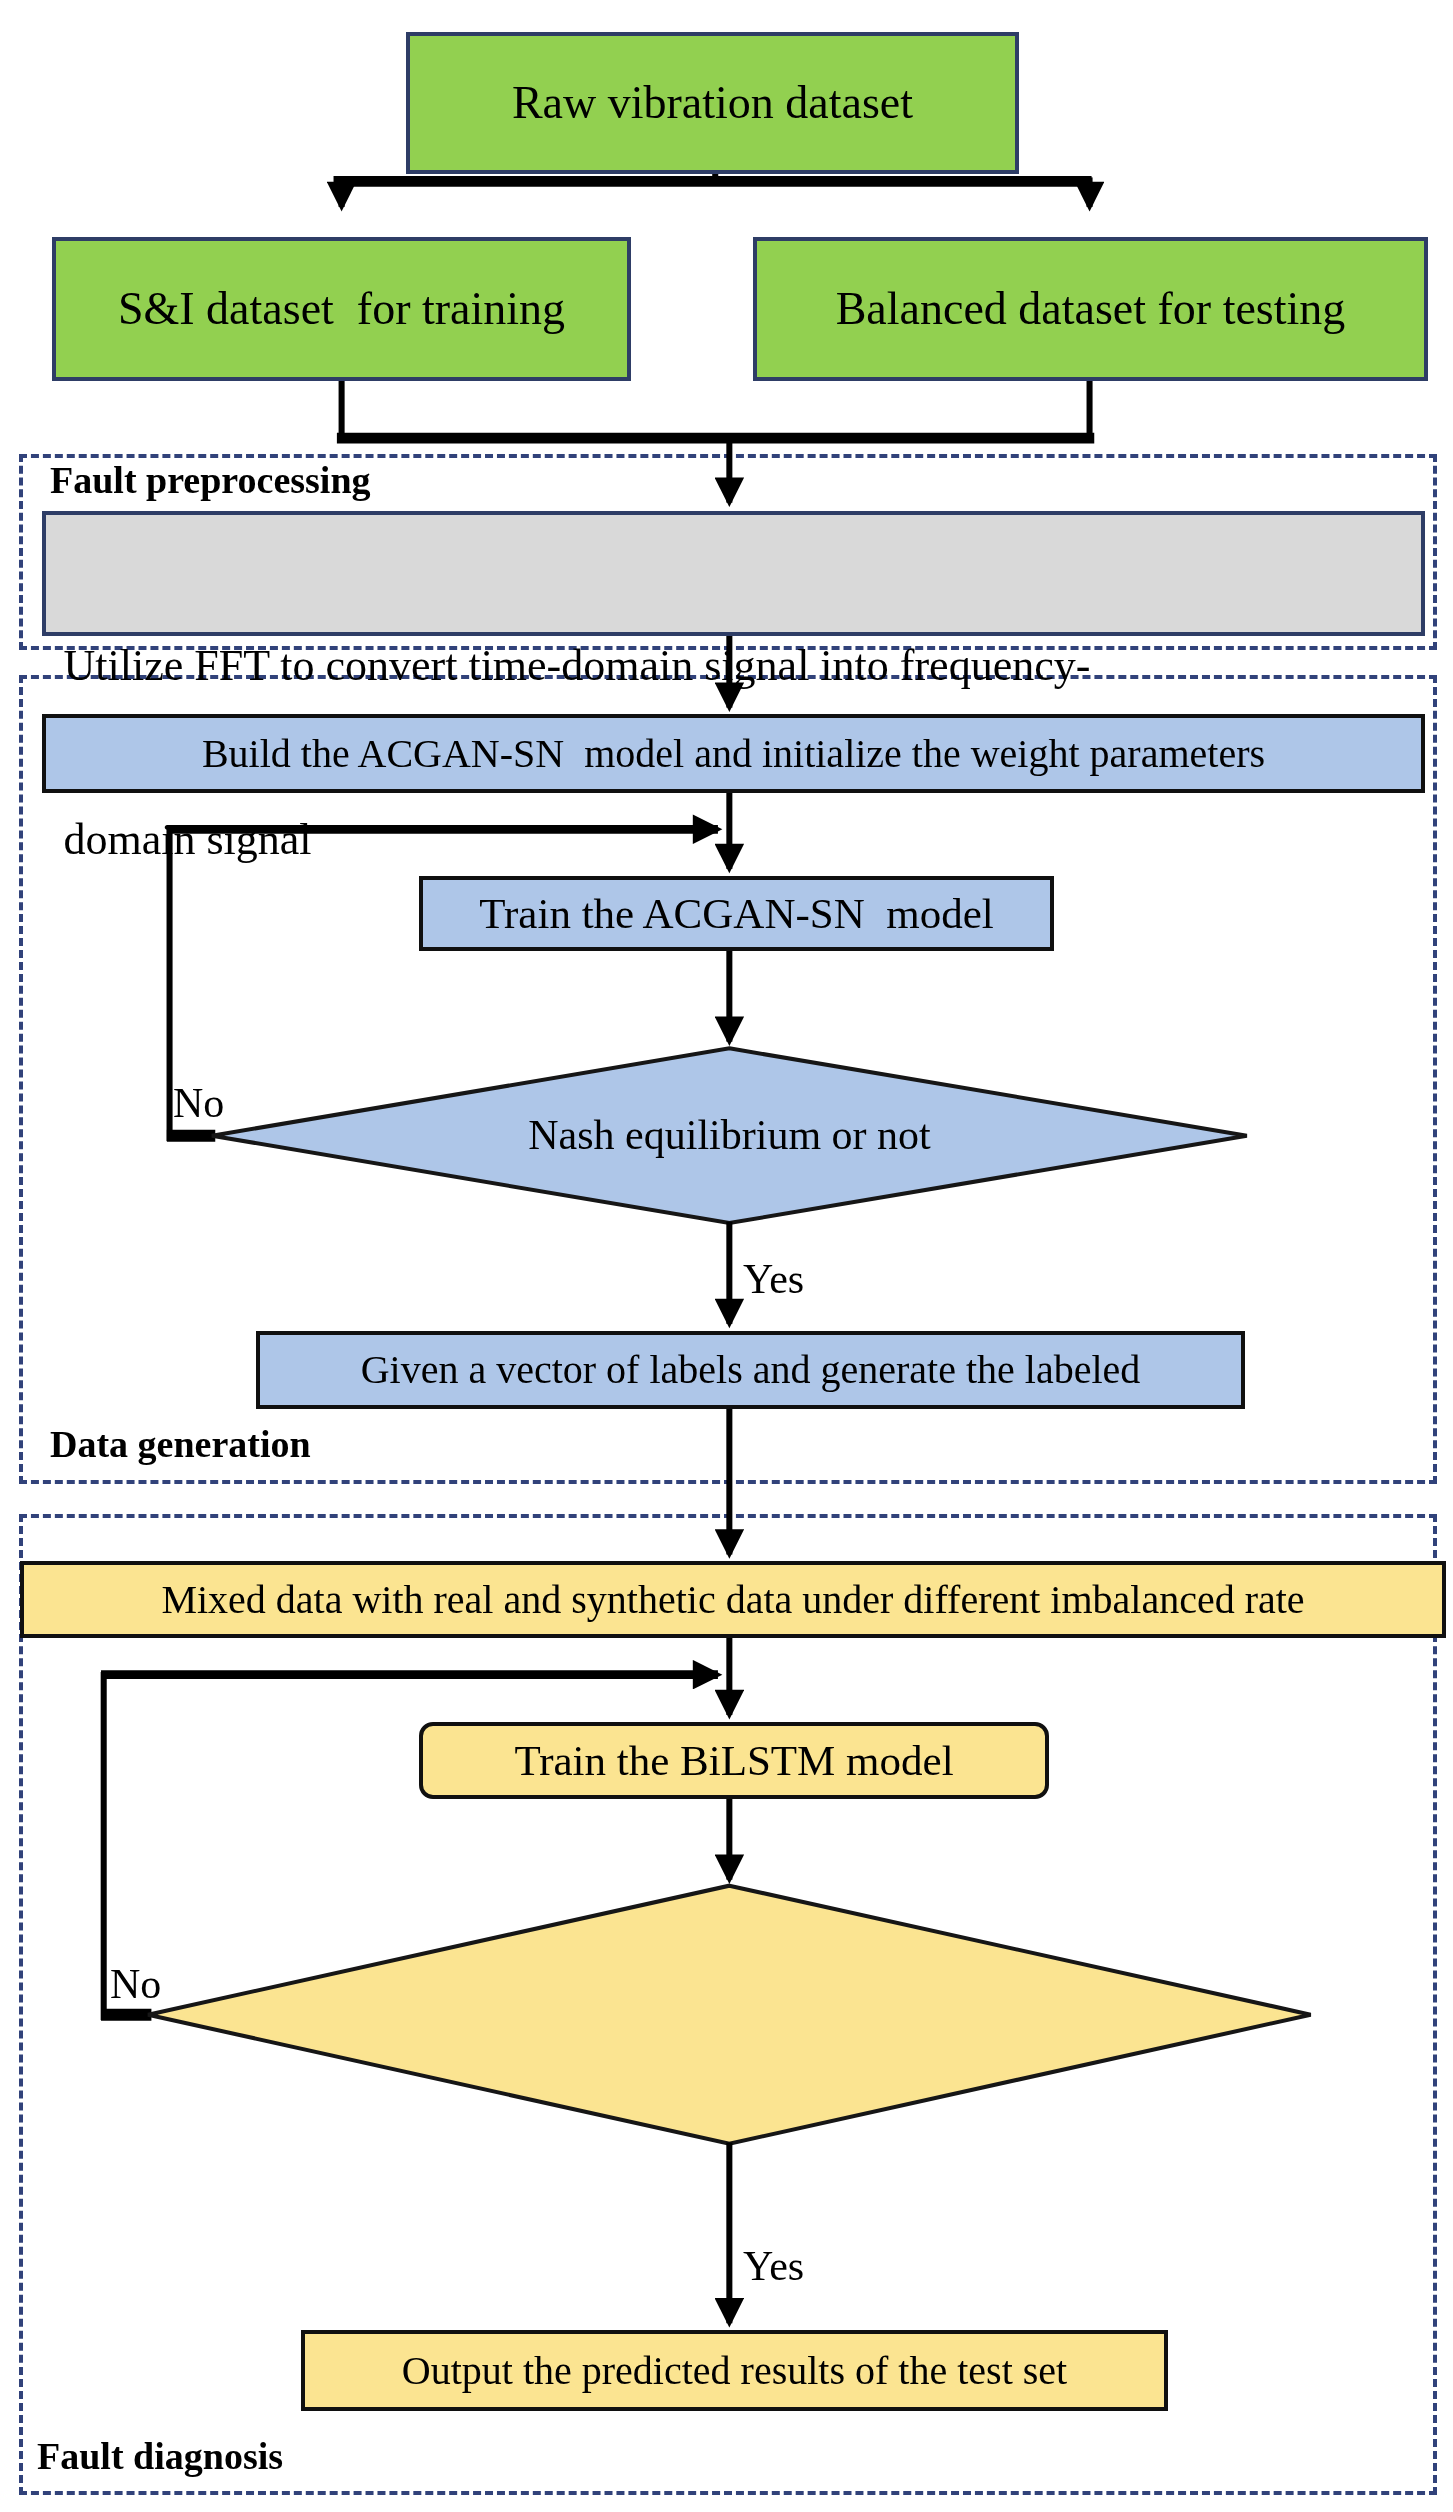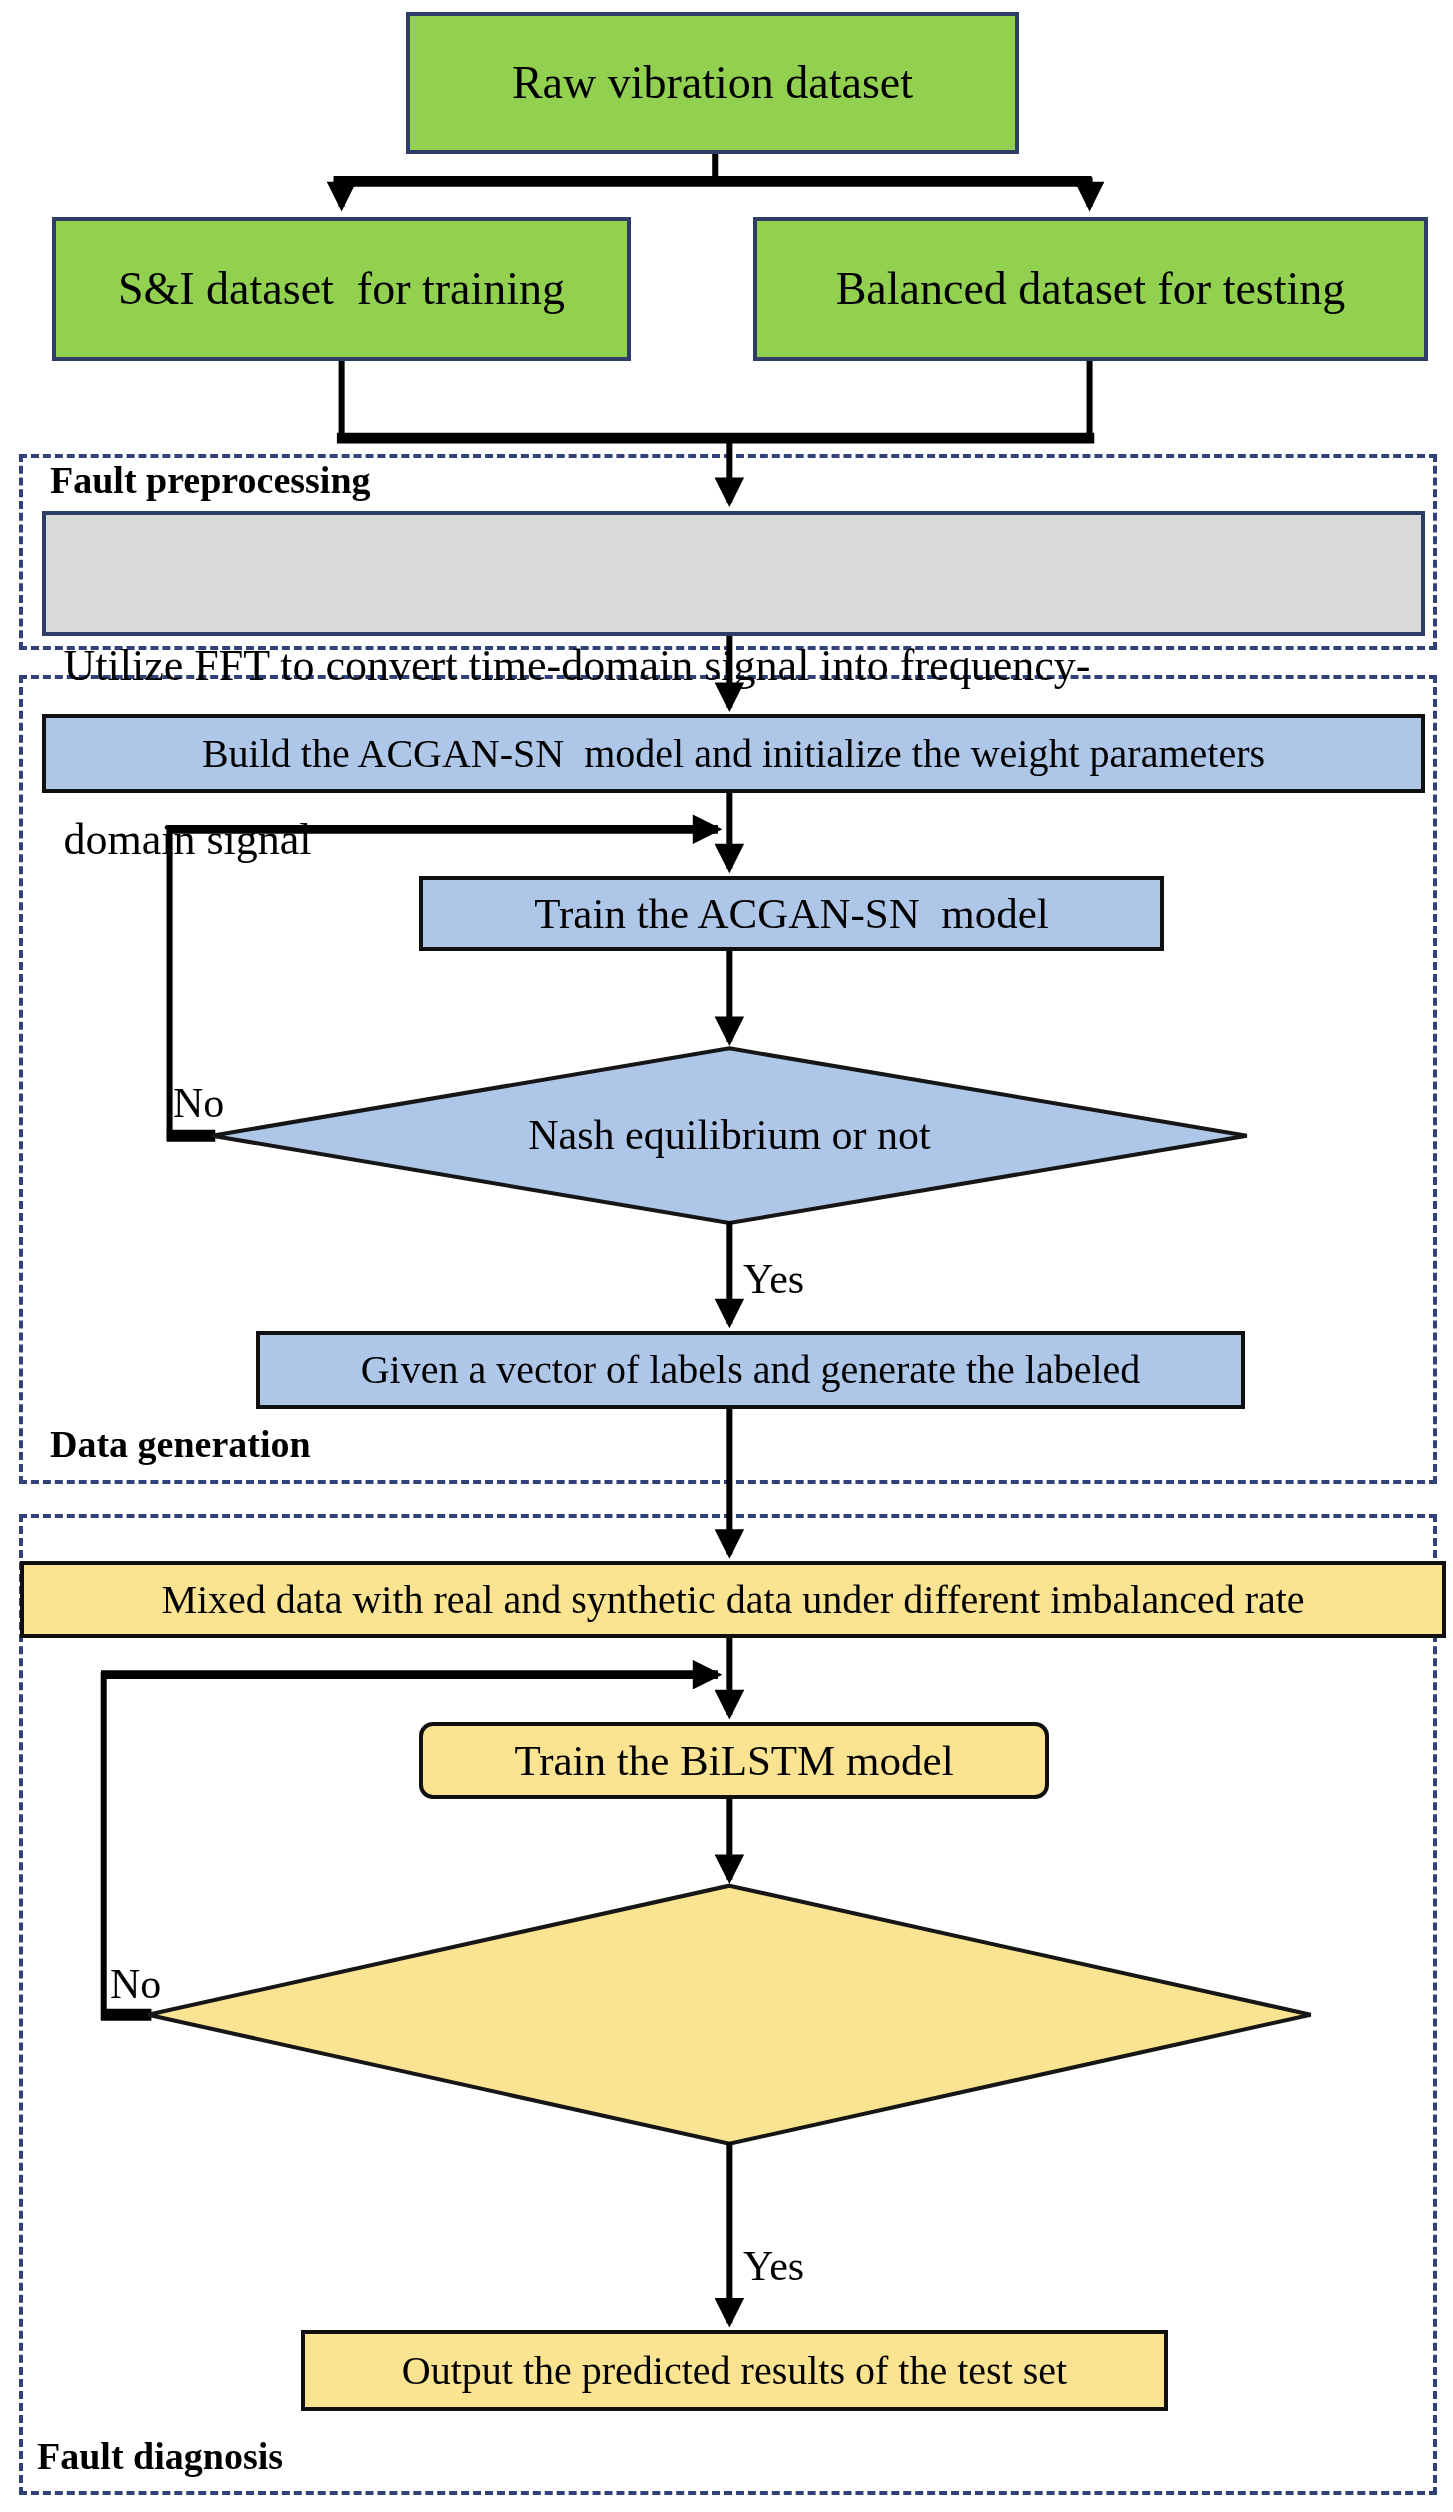--- a/index.html
+++ b/index.html
@@ -20,21 +20,21 @@
   }
   .node{
     position:absolute;
     box-sizing:border-box;
     display:flex;align-items:center;justify-content:center;
     text-align:center;
     font-size:43px;line-height:1.15;
     white-space:pre-wrap;
     z-index:2;
   }
-  .green{background:#92D050;border:4.7px solid #2E3D66;font-size:46px;}
+  .green{background:#92D050;border:4.7px solid #2E3D66;font-size:46px;margin-top:20px;}
   .blue{background:#AEC6E8;border:4px solid #101010;}
   .yellow{background:#FBE491;border:4px solid #101010;}
   .gray{
     background:#D9D9D9;border:4px solid #2E3D66;
     display:block;text-align:left;
     font-size:44px;line-height:1.32;
     padding:5.4px 0 0 17.5px;
   }
   .section-label{
     position:absolute;
@@ -126,21 +126,21 @@
 
   <div class="node gray" style="left:42px;top:511px;width:1383px;height:125px;">
     <div>Utilize FFT to convert time-domain signal into frequency-</div>
     <div>domain signal</div>
   </div>
 
   <div class="node blue" style="left:42px;top:714px;width:1383px;height:79px;font-size:40px;">
     <span>Build the ACGAN-SN  model and initialize the weight parameters</span>
   </div>
 
-  <div class="node blue" style="left:419px;top:876px;width:745px;height:75px;">
+  <div class="node blue" style="left:419px;top:876px;width:635px;height:75px;">
     <span>Train the ACGAN-SN  model</span>
   </div>
 
   <div class="diamond-label" style="left:259px;top:1107px;width:941px;">Nash equilibrium or not</div>
 
   <div class="node blue" style="left:240px;top:1331px;width:989px;height:78px;font-size:40px;margin-left:16px;">
     <span>Given a vector of labels and generate the labeled</span>
   </div>
 
   <div class="node yellow" style="left:20px;top:1561px;width:1426px;height:77px;font-size:40px;">

